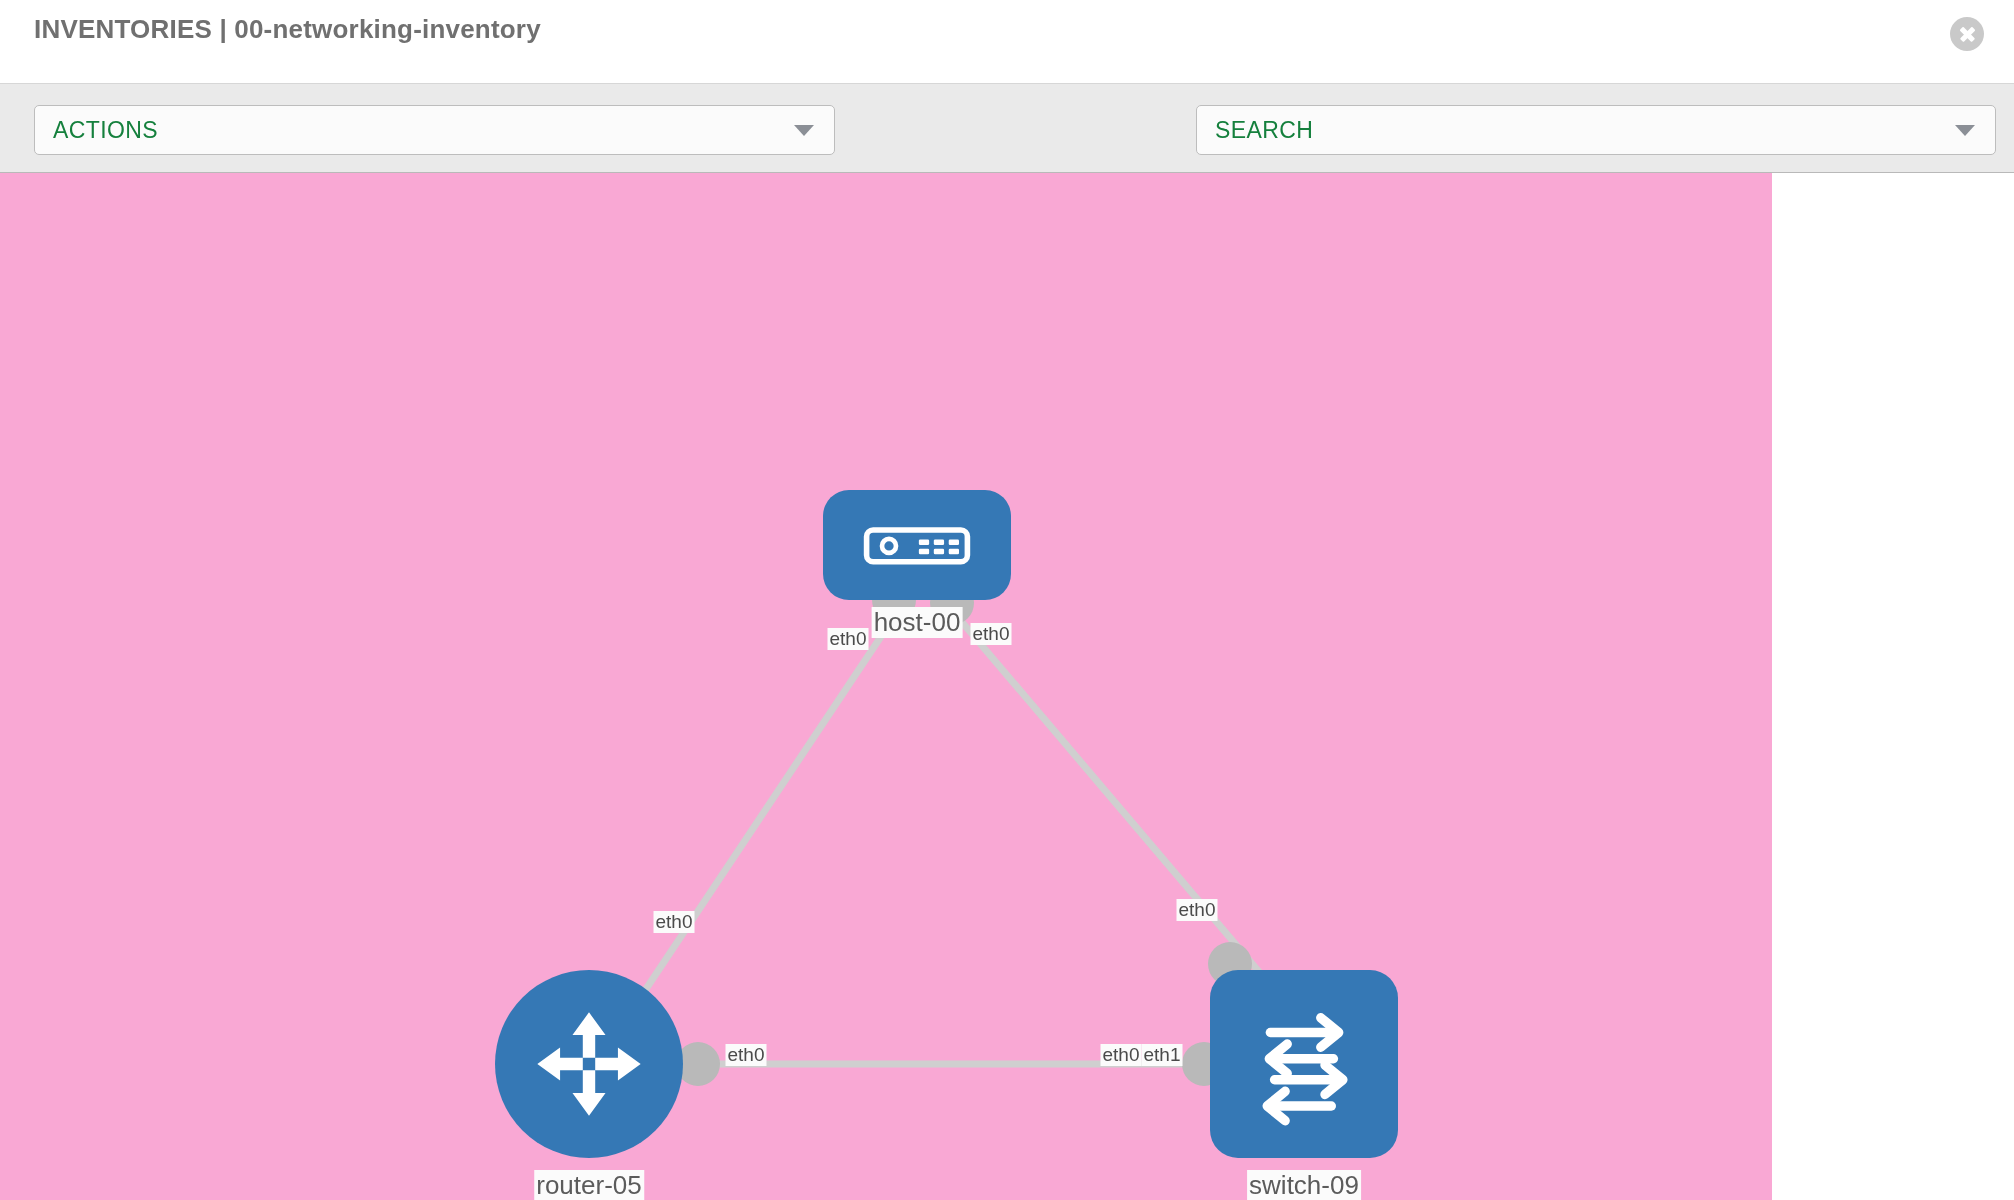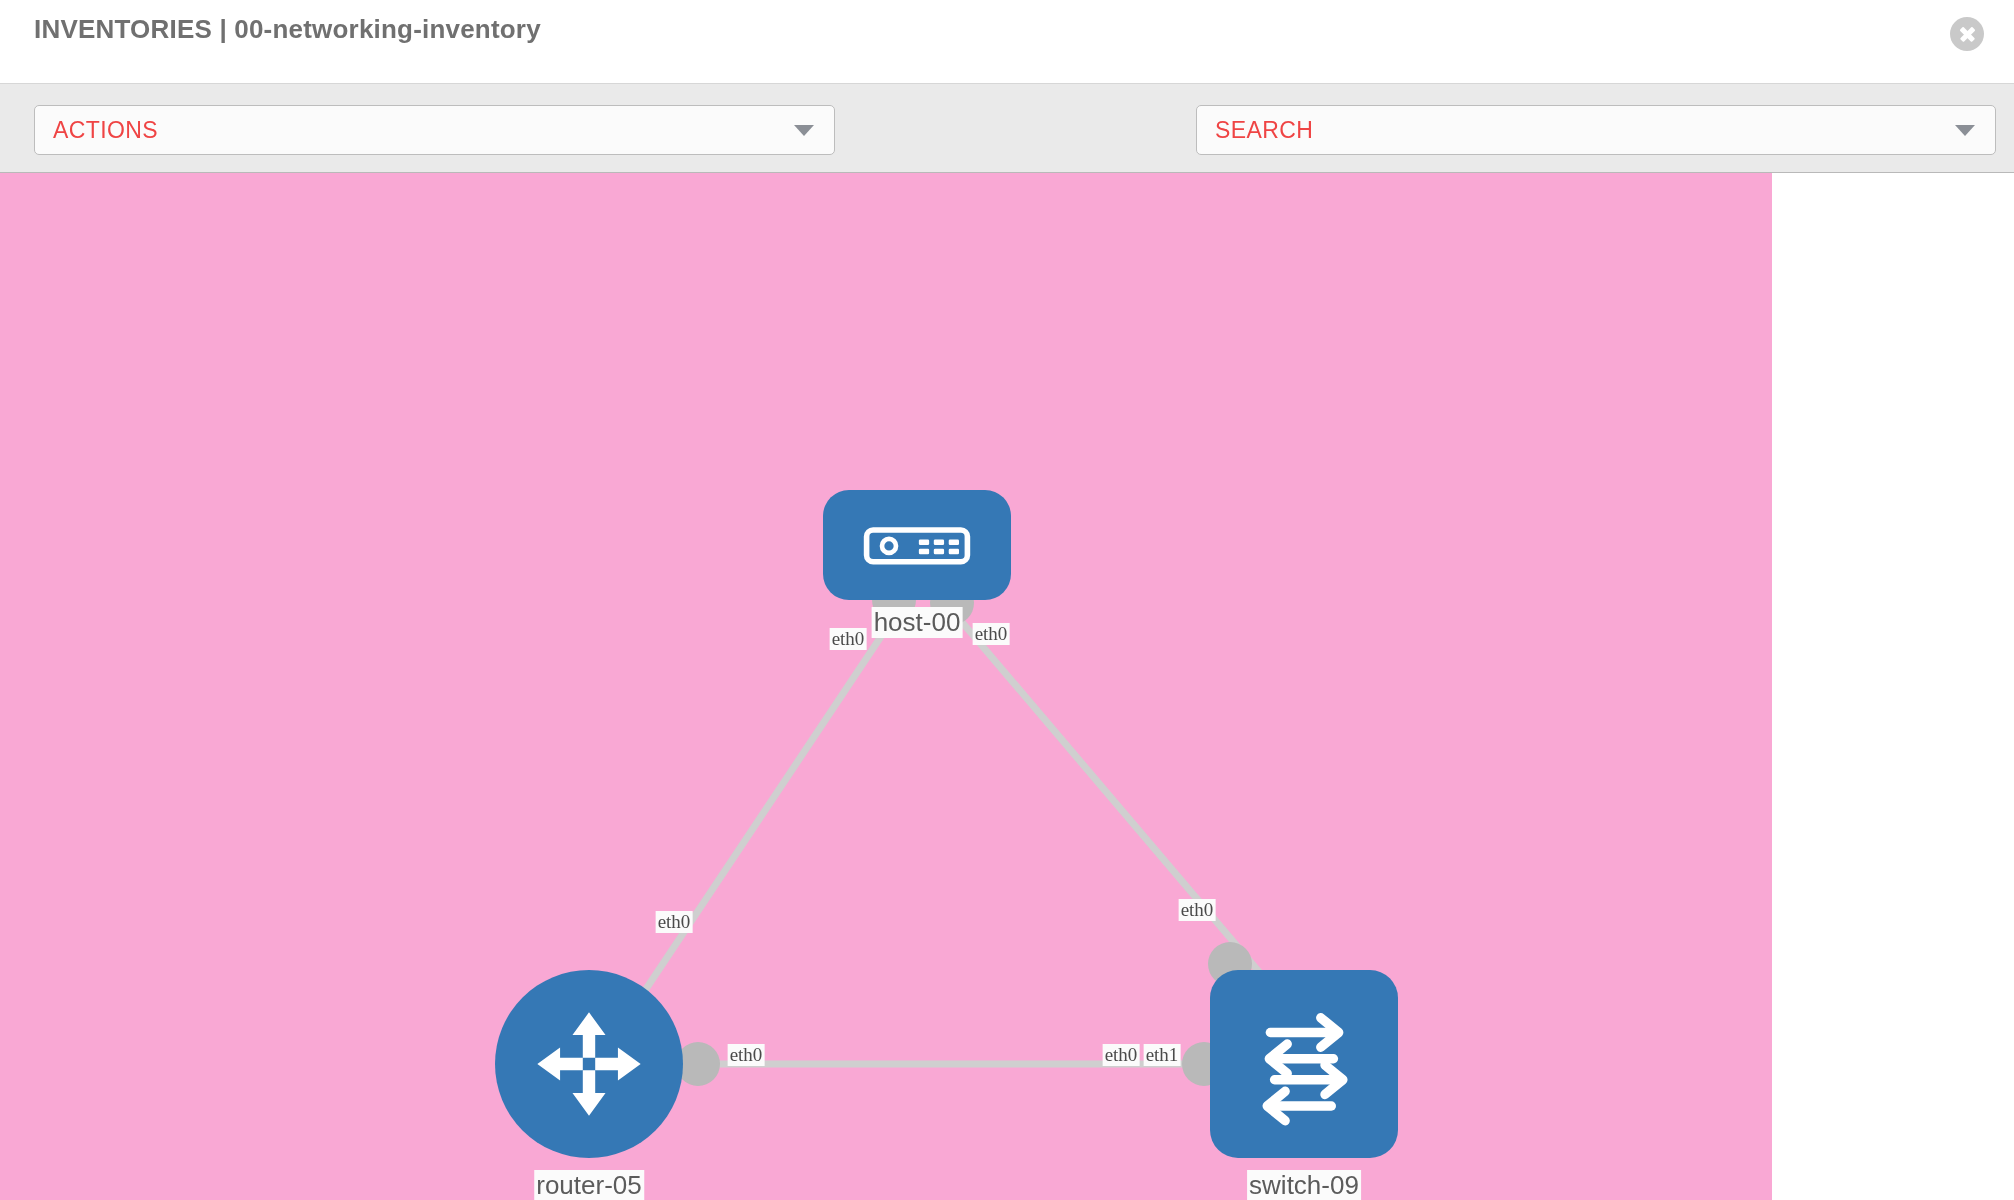--- a/index.html
+++ b/index.html
@@ -74,21 +74,21 @@
     border-radius: 5px;
     box-sizing: border-box;
     cursor: pointer;
   }
   .select-box .sel-label {
     position: absolute;
     left: 18px;
     top: 50%;
     transform: translateY(-50%);
     font-size: 23px;
-    color: #ef4444;
+    color: #15803d;
     letter-spacing: 0.4px;
     white-space: nowrap;
   }
   .caret-down {
     position: absolute;
     right: 20px;
     top: 50%;
     margin-top: -5px;
     width: 0;
     height: 0;
@@ -153,21 +153,20 @@
     transform: translateX(-50%);
   }
   .edge-label {
     position: absolute;
     font-size: 19px;
     color: #4a4a4a;
     background: #fbfbfb;
     white-space: nowrap;
     padding: 0 2px;
     transform: translateX(-50%);
-    font-family: Liberation Serif, serif;
   }
 
   .port {
     position: absolute;
     width: 44px;
     height: 44px;
     border-radius: 50%;
     background: #b9b9b9;
   }
 </style>

